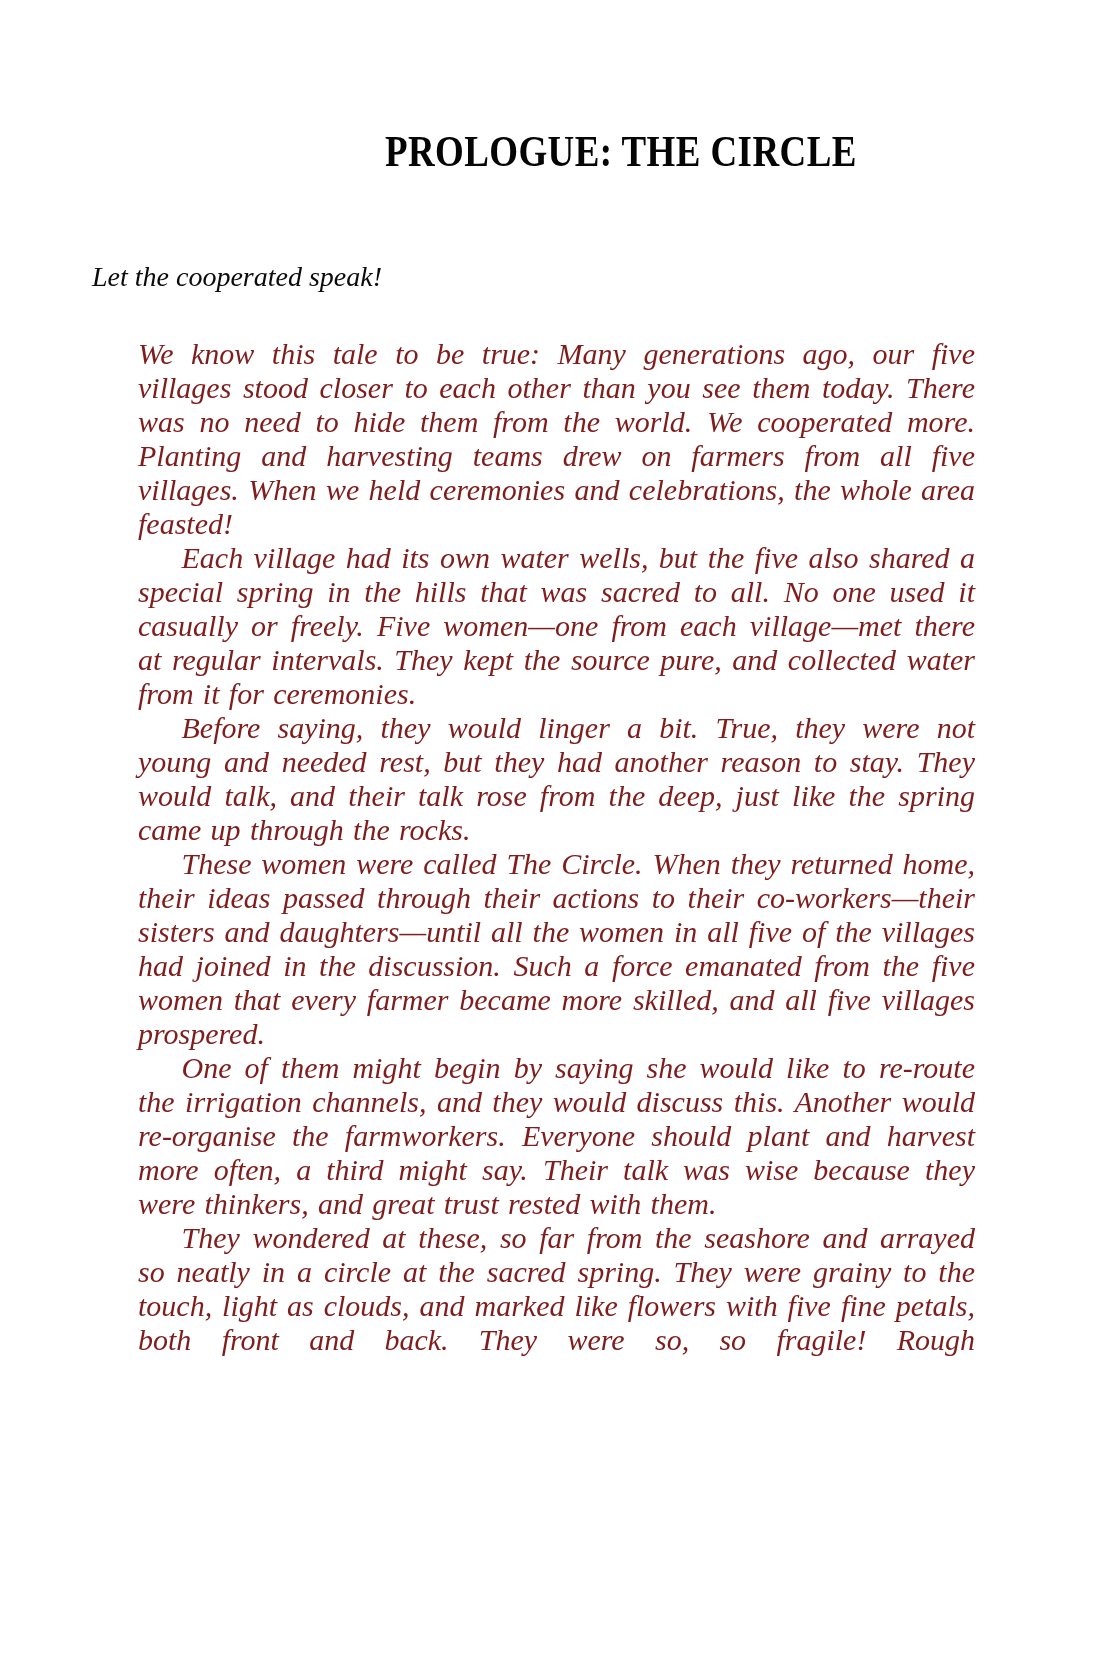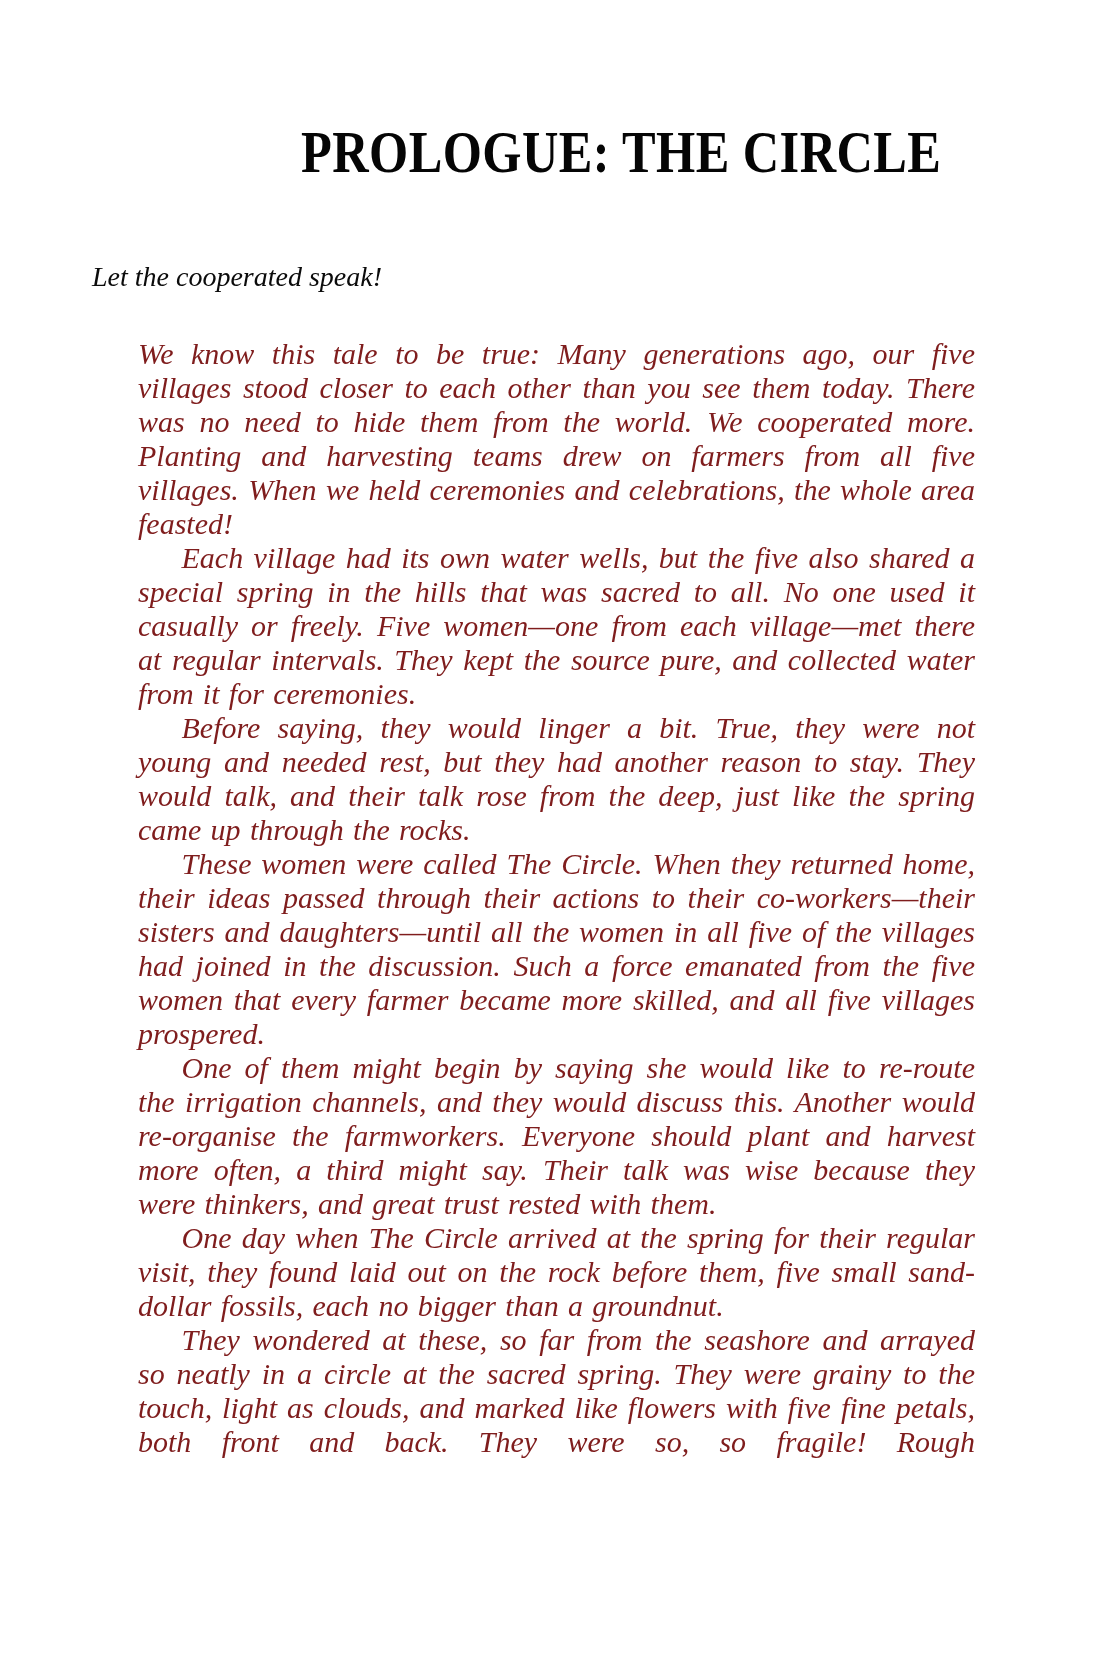--- a/index.html
+++ b/index.html
@@ -19,21 +19,21 @@
     width: 1112px;
     height: 1667px;
     padding: 0 92px;
     background: #ffffff;
   }
   h1.chapter-title {
     margin: 117px 0 0 0;
     padding-left: 130px;       
     text-align: center;
     font-weight: bold;
-    font-size: 60px;
+    font-size: 44px;
     line-height: 70px;
     letter-spacing: 0.5px;
     color: #050505;
     white-space: nowrap;
   }
   h1.chapter-title .condensed {
     display: inline-block;
     transform: scaleX(0.84);   
     transform-origin: 50% 50%;
   }
@@ -77,17 +77,16 @@
   </h1>
 
   <p class="intro-line">Let the cooperated speak!</p>
 
   <blockquote class="story-block">
     <p class="first">We know this tale to be true: Many generations ago, our five villages stood closer to each other than you see them today. There was no need to hide them from the world. We cooperated more. Planting and harvesting teams drew on farmers from all five villages. When we held ceremonies and celebrations, the whole area feasted!</p>
     <p>Each village had its own water wells, but the five also shared a special spring in the hills that was sacred to all. No one used it casually or freely. Five women—one from each village—met there at regular intervals. They kept the source pure, and collected water from it for ceremonies.</p>
     <p>Before saying, they would linger a bit. True, they were not young and needed rest, but they had another reason to stay. They would talk, and their talk rose from the deep, just like the spring came up through the rocks.</p>
     <p>These women were called The Circle. When they returned home, their ideas passed through their actions to their co-workers—their sisters and daughters—until all the women in all five of the villages had joined in the discussion. Such a force emanated from the five women that every farmer became more skilled, and all five villages prospered.</p>
     <p>One of them might begin by saying she would like to re-route the irrigation channels, and they would discuss this. Another would re-organise the farmworkers. Everyone should plant and harvest more often, a third might say. Their talk was wise because they were thinkers, and great trust rested with them.</p>
-    <p>One day when The Circle arrived at the spring for their regular visit, they found laid out on the rock before them, five small sand-dollar fossils, each no bigger than a groundnut.</p>
     <p class="continued">They wondered at these, so far from the seashore and arrayed so neatly in a circle at the sacred spring. They were grainy to the touch, light as clouds, and marked like flowers with five fine petals, both front and back. They were so, so fragile! Rough</p>
   </blockquote>
 
 </div>
 
 </body></html>

